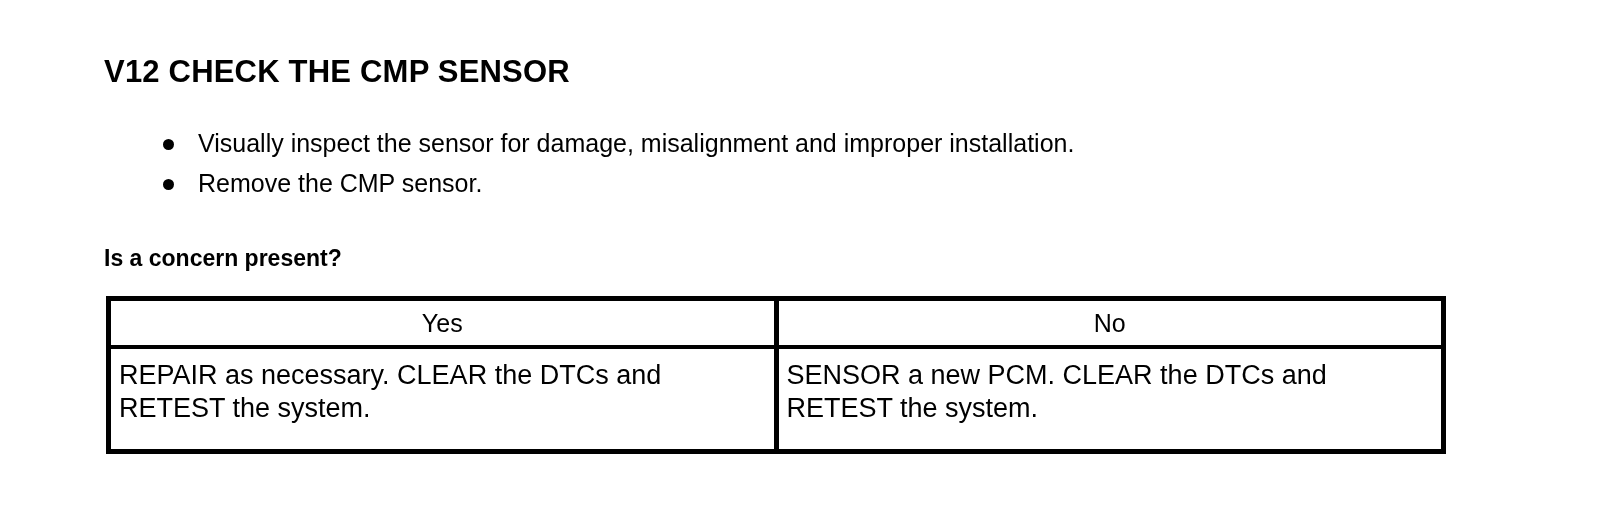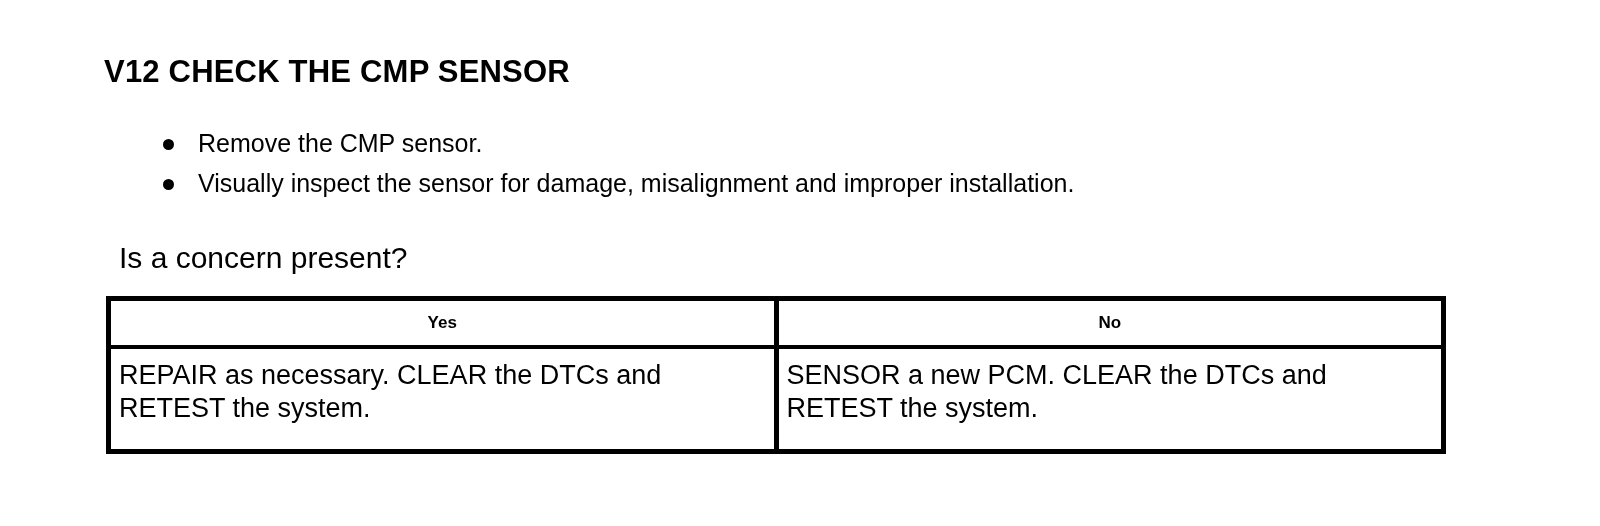--- a/index.html
+++ b/index.html
@@ -61,25 +61,24 @@
     height: 11px;
     background: #000000;
     border-radius: 50%;
   }
 
   
   .question {
     position: absolute;
     left: 104px;
     top: 243px;
-    font-size: 30px;
-    font-weight: normal;
+    font-size: 23px;
+    font-weight: bold;
     line-height: 30px;
     white-space: nowrap;
-    margin-left: 15px;
   }
 
   
   .decision-table {
     position: absolute;
     left: 106px;
     top: 296px;
     width: 1340px;
     border: 5px solid #000000;
     border-collapse: collapse;
@@ -93,22 +92,22 @@
   }
   .decision-table th,
   .decision-table td {
     margin: 0;
     vertical-align: top;
     background: #ffffff;
   }
   .hdr-cell {
     height: 44px;
     text-align: center;
-    font-size: 17px;
-    font-weight: bold;
+    font-size: 25px;
+    font-weight: normal;
     line-height: 44px;
     padding: 0;
     border-bottom: 4px solid #000000;
   }
   .hdr-cell.col-left {
     border-right: 5px solid #000000;
   }
   .body-cell {
     height: 84px;
     font-size: 27px;
@@ -128,25 +127,25 @@
 </head>
 <body>
 
 <div class="page">
 
   <h1 class="step-title">V12 CHECK THE CMP SENSOR</h1>
 
   <ul class="bullet-list">
     <li class="bullet-item">
       <span class="bullet-marker"></span>
-      <span>Remove the CMP sensor.</span>
+      <span>Visually inspect the sensor for damage, misalignment and improper installation.</span>
     </li>
     <li class="bullet-item">
       <span class="bullet-marker"></span>
-      <span>Visually inspect the sensor for damage, misalignment and improper installation.</span>
+      <span>Remove the CMP sensor.</span>
     </li>
   </ul>
 
   <div class="question">Is a concern present?</div>
 
   <div class="decision-table">
     <table>
       <thead>
         <tr>
           <th class="hdr-cell col-left">Yes</th>

